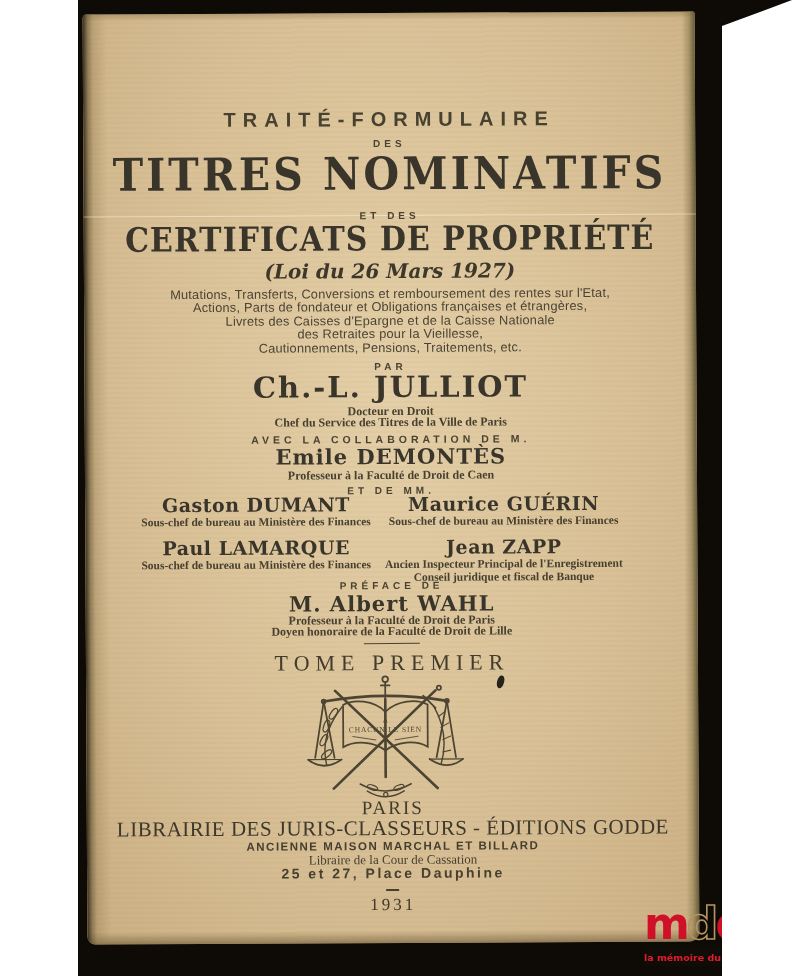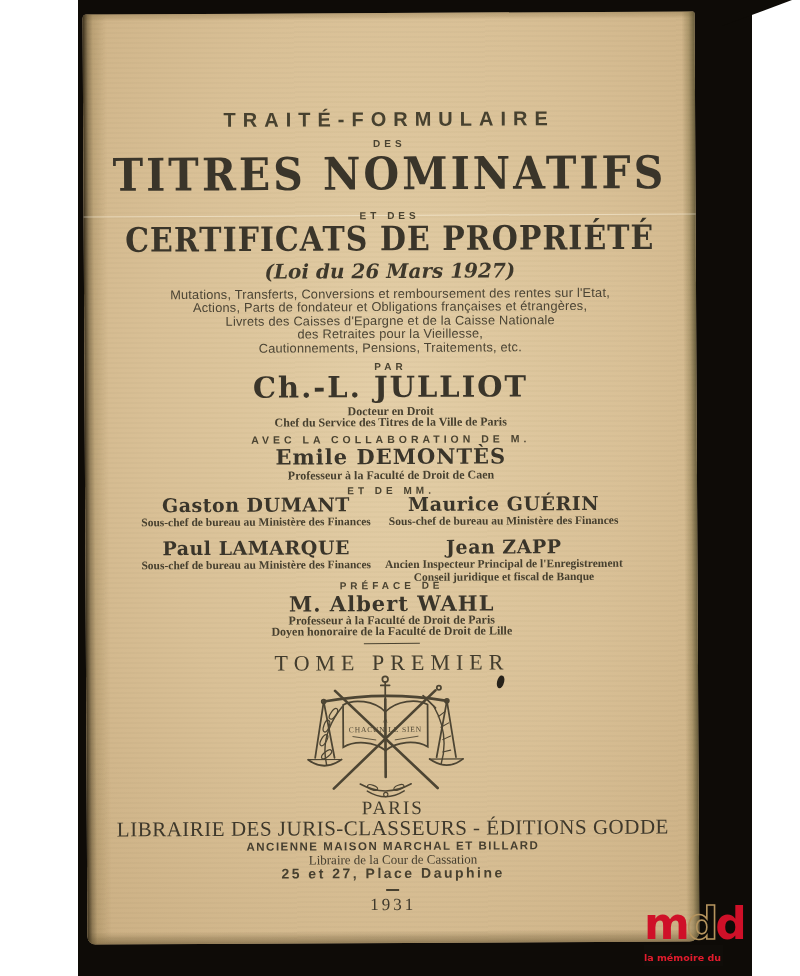--- a/index.html
+++ b/index.html
@@ -2,21 +2,21 @@
 <html><head>
 <meta charset="utf-8">
 <style>
   html,body{margin:0;padding:0;}
   body{
     width:800px;height:976px;position:relative;background:#ffffff;overflow:hidden;
     font-family:"Liberation Serif",serif;
   }
   .photo{
     position:absolute;left:78px;top:0;width:644px;height:976px;
-    background:#0e0b07;overflow:hidden;padding-left:30px;
+    background:#0e0b07;overflow:hidden;
   }
   .corner-wedge{
     position:absolute;left:722px;top:0;width:70px;height:26px;background:#0e0b07;
     clip-path:polygon(0 0,100% 0,0 100%);
   }
   .page{
     position:absolute;left:7px;top:13px;width:612px;height:930px;
     background:radial-gradient(ellipse at 50% 42%,#e4cfa8 0%,#d9c096 55%,#cbaf83 100%);
     transform:rotate(-0.3deg);
     border-radius:4px 2px 10px 8px;

